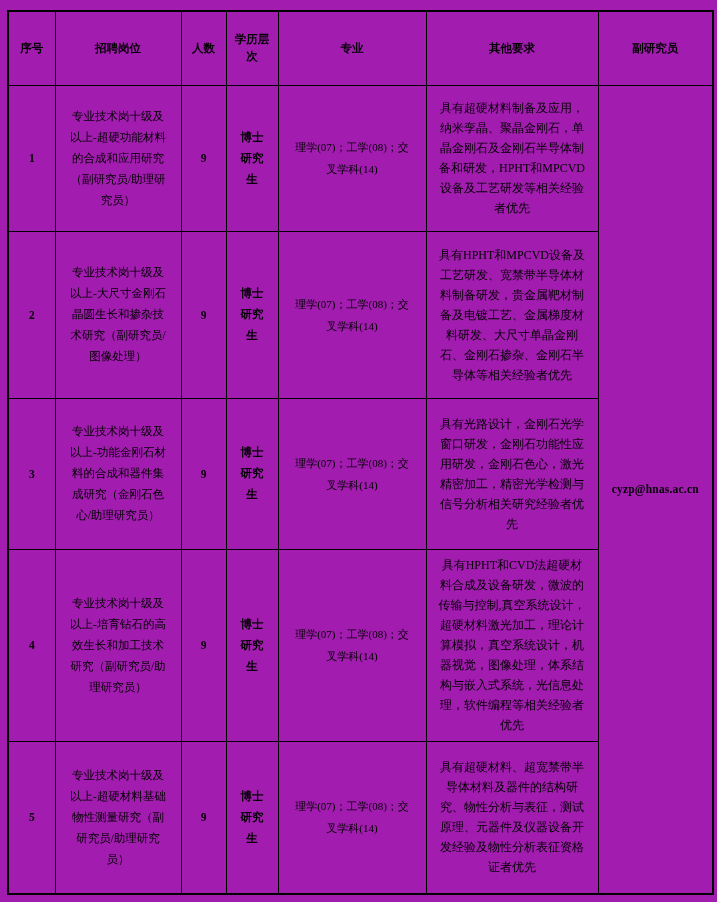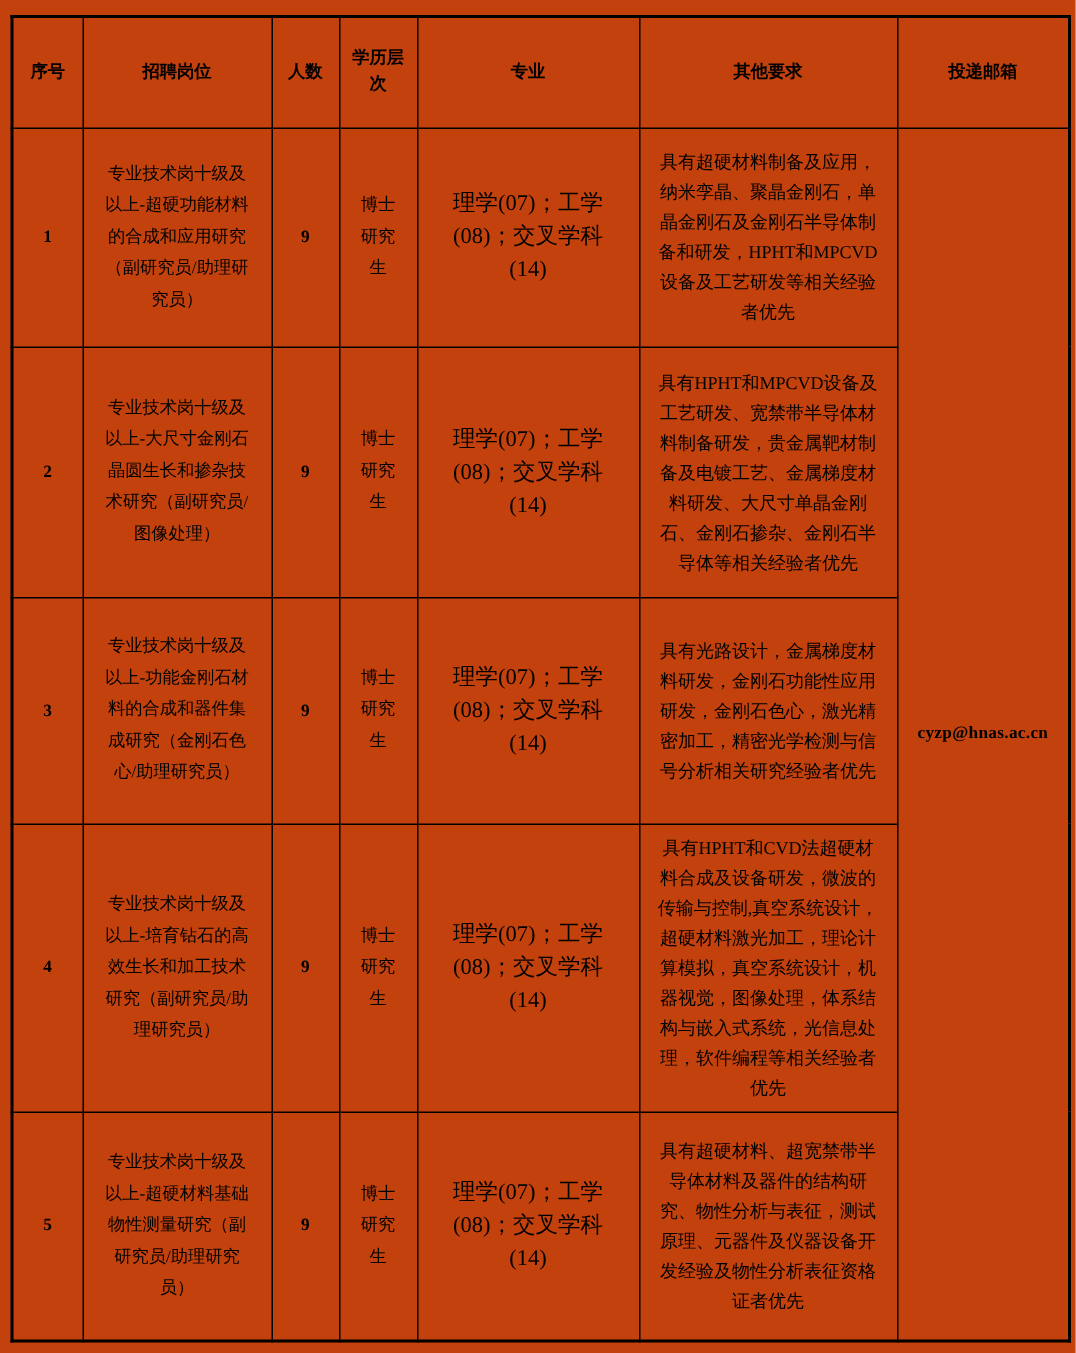--- a/index.html
+++ b/index.html
@@ -8,21 +8,21 @@
     background: #ffffff;
     width: 717px;
     height: 902px;
     overflow: hidden;
     font-family: "Liberation Serif", "DejaVu Serif", serif;
     color: #000000;
   }
   .page {
     width: 717px;
     height: 902px;
-    background: #c2410c;
+    background: #a21caf;
     box-sizing: border-box;
     padding: 10px 0 0 7px;
   }
   table.recruit {
     border-collapse: collapse;
     table-layout: fixed;
     width: 705px;
     border: 2px solid #000000;
   }
   table.recruit th,
@@ -51,26 +51,26 @@
     font-weight: bold;
   }
   td.pos {
     font-size: 11.5px;
     line-height: 21px;
     padding: 0 12px;
     margin-top: 11px;
   }
   td.deg {
     font-size: 11.5px;
-    font-weight: normal;
+    font-weight: bold;
     line-height: 21px;
     padding: 0 9px;
   }
   td.maj {
-    font-size: 15px;
+    font-size: 11px;
     line-height: 22px;
     padding: 0 12px;
   }
   td.req {
     font-size: 12px;
     line-height: 20px;
     padding: 0 11px;
   }
   td.email {
     font-size: 11.5px;
@@ -94,21 +94,21 @@
       <col style="width:115px">
     </colgroup>
     <thead>
       <tr class="header-row">
         <th class="hdr">序号</th>
         <th class="hdr">招聘岗位</th>
         <th class="hdr">人数</th>
         <th class="hdr">学历层次</th>
         <th class="hdr">专业</th>
         <th class="hdr">其他要求</th>
-        <th class="hdr">投递邮箱</th>
+        <th class="hdr">副研究员</th>
       </tr>
     </thead>
     <tbody>
       <tr class="r1">
         <td class="num">1</td>
         <td class="pos">专业技术岗十级及以上-超硬功能材料的合成和应用研究（副研究员/助理研究员）</td>
         <td class="num">9</td>
         <td class="deg">博士研究生</td>
         <td class="maj">理学(07)；工学(08)；交叉学科(14)</td>
         <td class="req">具有超硬材料制备及应用，纳米孪晶、聚晶金刚石，单晶金刚石及金刚石半导体制备和研发，HPHT和MPCVD设备及工艺研发等相关经验者优先</td>
@@ -121,21 +121,21 @@
         <td class="deg">博士研究生</td>
         <td class="maj">理学(07)；工学(08)；交叉学科(14)</td>
         <td class="req">具有HPHT和MPCVD设备及工艺研发、宽禁带半导体材料制备研发，贵金属靶材制备及电镀工艺、金属梯度材料研发、大尺寸单晶金刚石、金刚石掺杂、金刚石半导体等相关经验者优先</td>
       </tr>
       <tr class="r3">
         <td class="num">3</td>
         <td class="pos">专业技术岗十级及以上-功能金刚石材料的合成和器件集成研究（金刚石色心/助理研究员）</td>
         <td class="num">9</td>
         <td class="deg">博士研究生</td>
         <td class="maj">理学(07)；工学(08)；交叉学科(14)</td>
-        <td class="req">具有光路设计，金属梯度材料研发，金刚石功能性应用研发，金刚石色心，激光精密加工，精密光学检测与信号分析相关研究经验者优先</td>
+        <td class="req">具有光路设计，金刚石光学窗口研发，金刚石功能性应用研发，金刚石色心，激光精密加工，精密光学检测与信号分析相关研究经验者优先</td>
       </tr>
       <tr class="r4">
         <td class="num">4</td>
         <td class="pos">专业技术岗十级及以上-培育钻石的高效生长和加工技术研究（副研究员/助理研究员）</td>
         <td class="num">9</td>
         <td class="deg">博士研究生</td>
         <td class="maj">理学(07)；工学(08)；交叉学科(14)</td>
         <td class="req">具有HPHT和CVD法超硬材料合成及设备研发，微波的传输与控制,真空系统设计，超硬材料激光加工，理论计算模拟，真空系统设计，机器视觉，图像处理，体系结构与嵌入式系统，光信息处理，软件编程等相关经验者优先</td>
       </tr>
       <tr class="r5">

